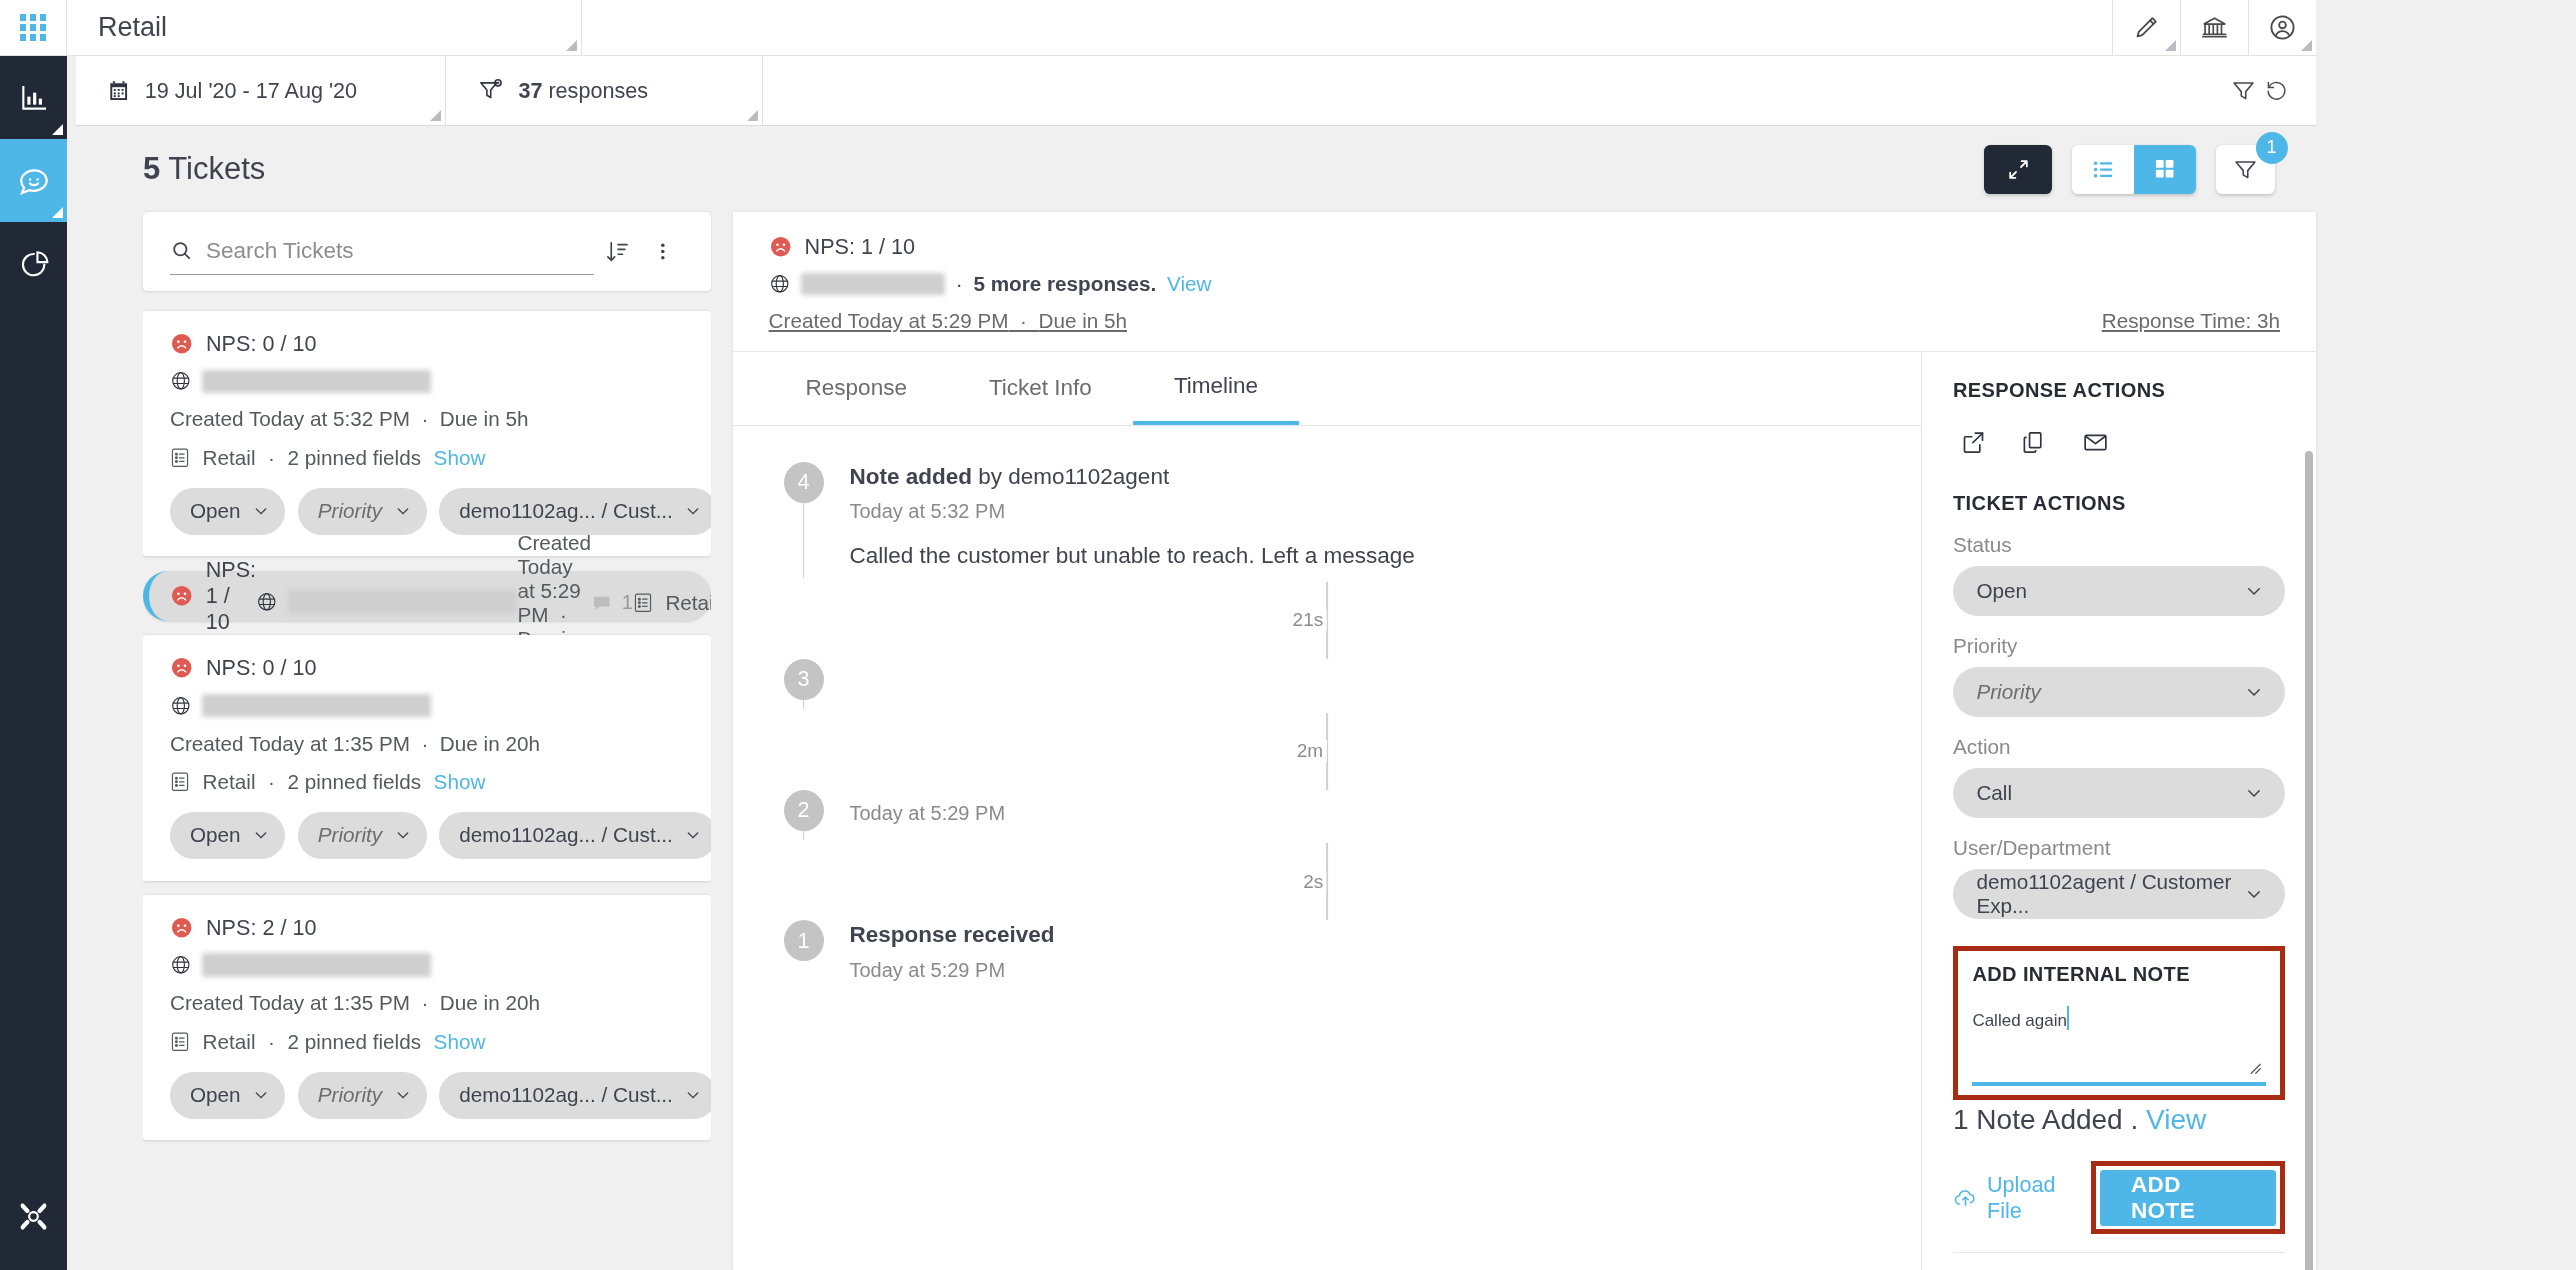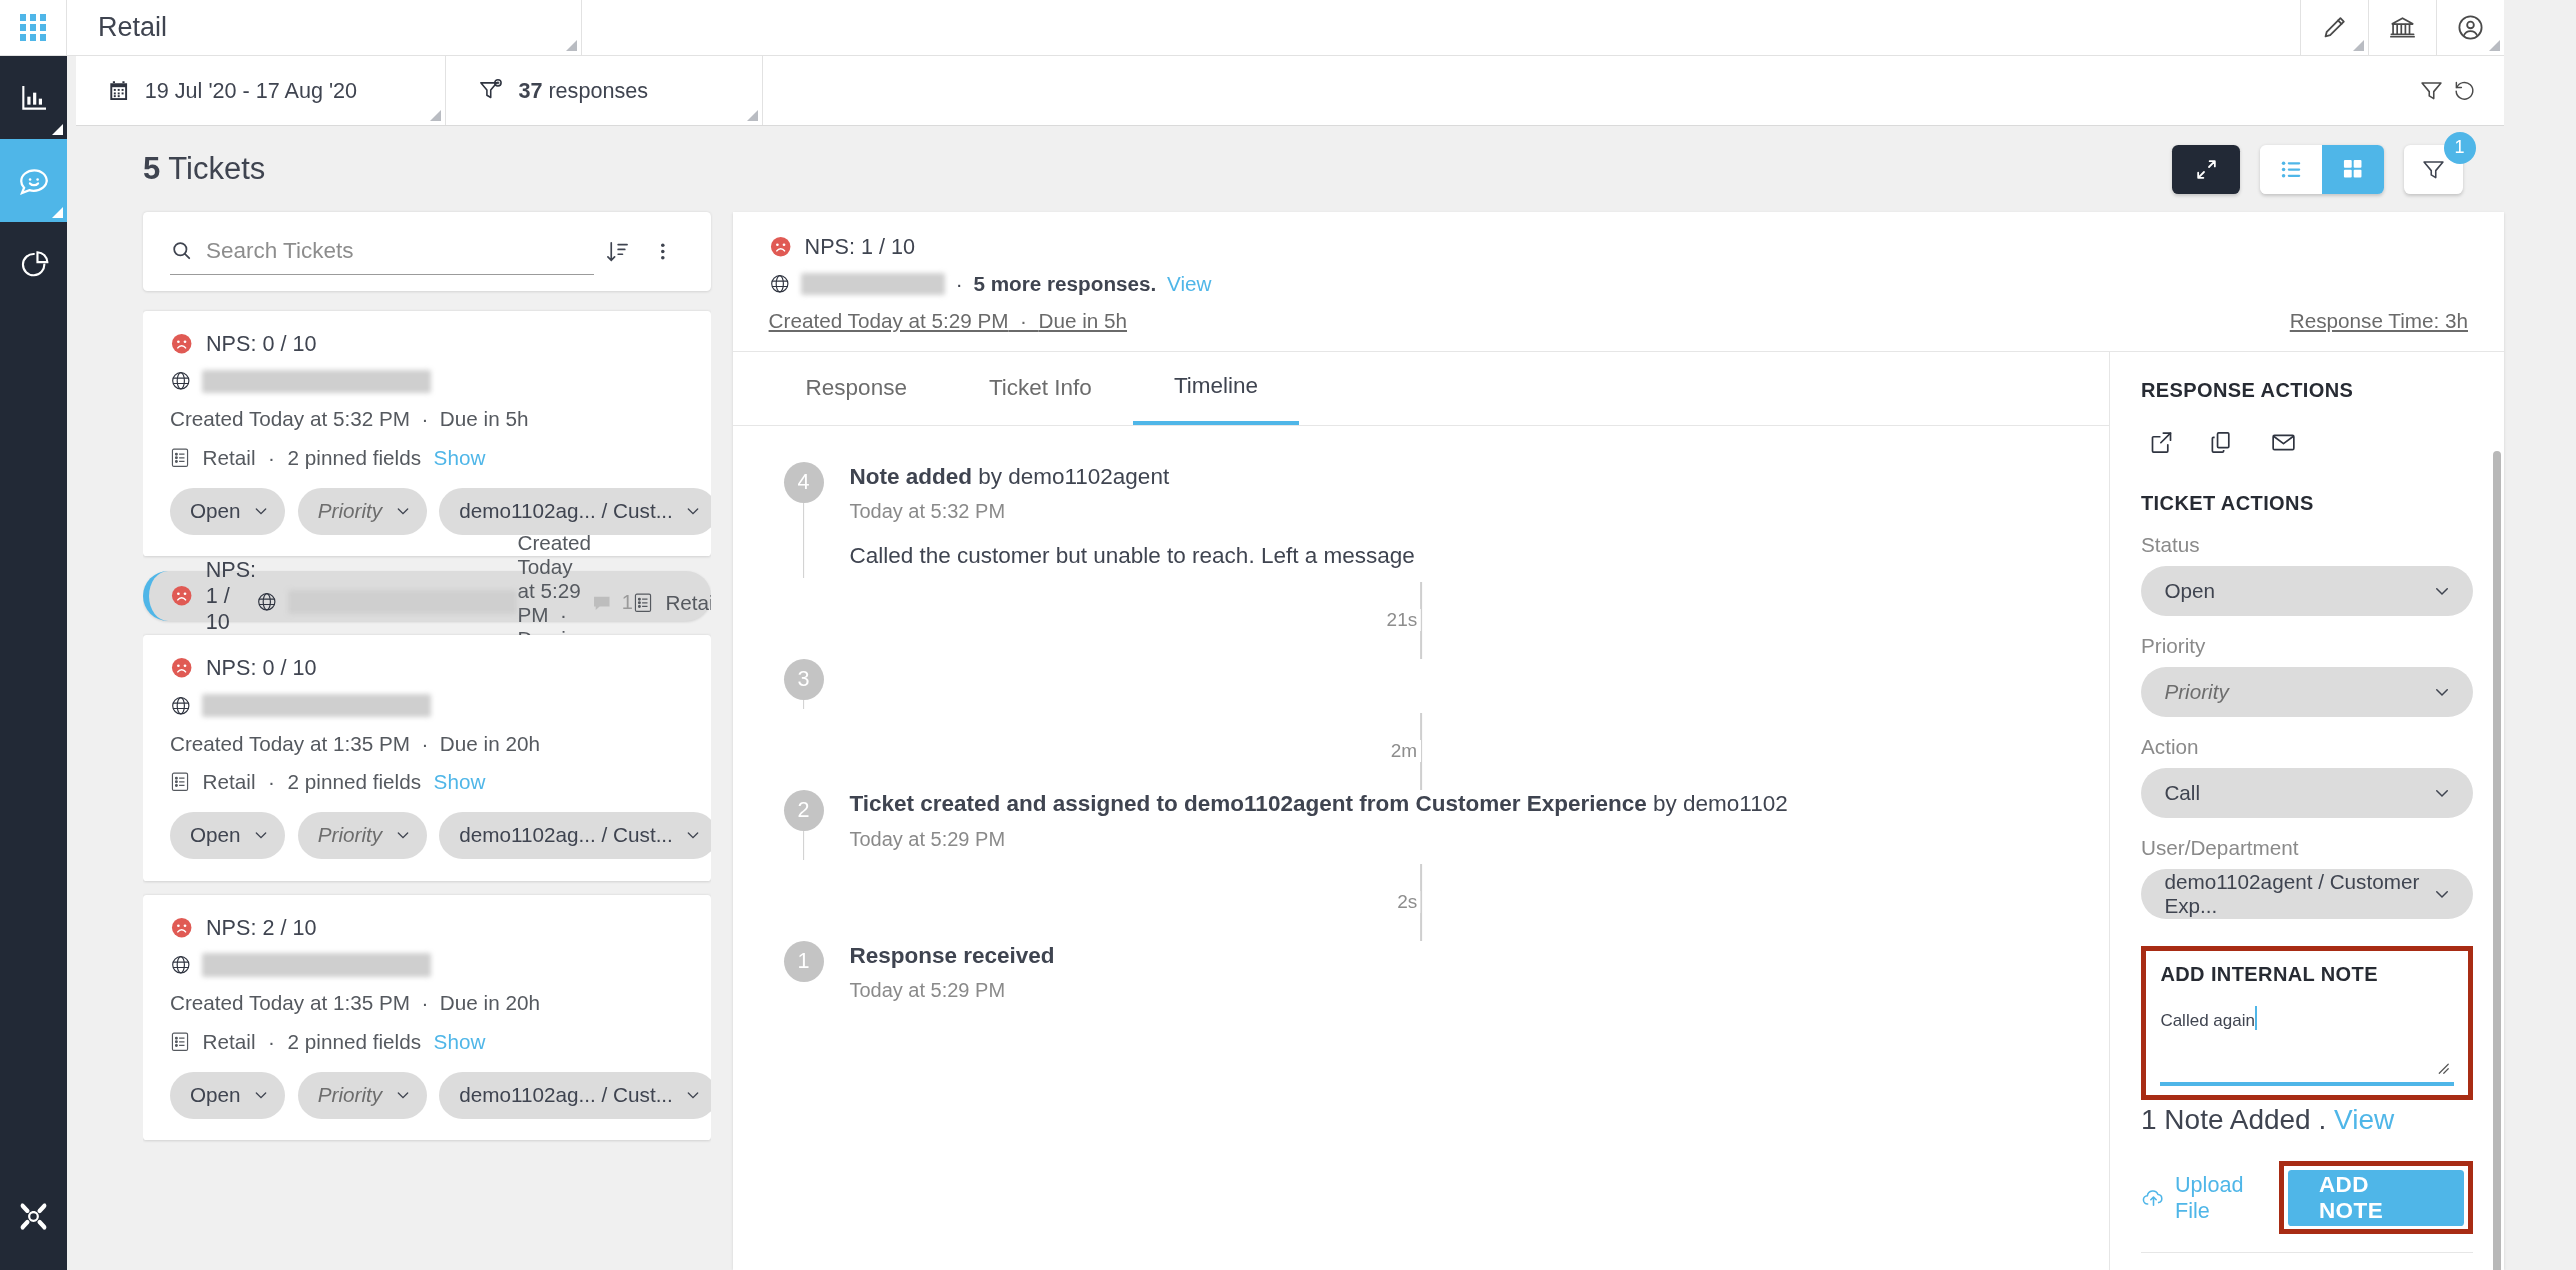--- a/index.html
+++ b/index.html
@@ -3,21 +3,21 @@
 <meta charset="utf-8">
 <style>
   * { box-sizing: border-box; margin: 0; padding: 0; }
   html, body {
     width: 2576px; height: 1270px;
     font-family: "Liberation Sans", sans-serif;
     background: #f0f0f0;
     overflow: hidden;
     -webkit-font-smoothing: antialiased;
   }
-  .app { position: relative; width: 2504px; height: 1270px; display: flex; }
+  .app { position: relative; width: 2316px; height: 1270px; display: flex; }
 
   
   .rail {
     width: 67px; flex: 0 0 67px; background: #222936;
     display: flex; flex-direction: column; align-items: stretch;
     position: relative; z-index: 30;
   }
   .rail-top-white {
     height: 56px; background: #ffffff; display: flex;
     align-items: center; justify-content: center;
@@ -785,23 +785,20 @@
                   <div class="tl-line"></div>
                   <div class="tl-gaplabel">2m</div>
                 </div>
 
                 <div class="tl-item">
                   <div class="tl-left">
                     <div class="tl-dot">2</div>
                     <div class="tl-line"></div>
                   </div>
                   <div class="tl-body">
-                    <div class="tl-title">
-                      <b>Ticket created and assigned to demo1102agent from Customer Experience</b><span> by demo1102</span>
-                    </div>
                     <div class="tl-time">Today at 5:29 PM</div>
                   </div>
                 </div>
                 <div class="tl-gap">
                   <div class="tl-line"></div>
                   <div class="tl-gaplabel">2s</div>
                 </div>
 
                 <div class="tl-item">
                   <div class="tl-left">

